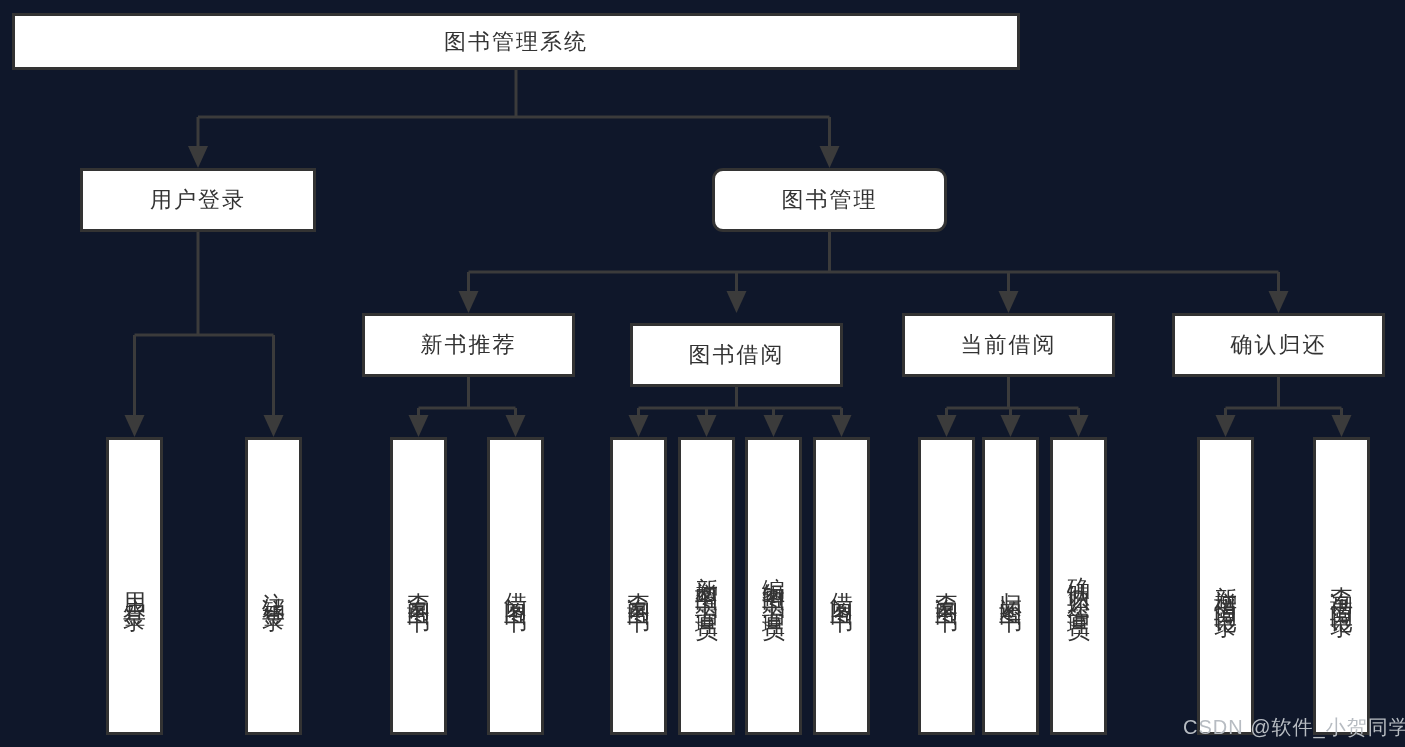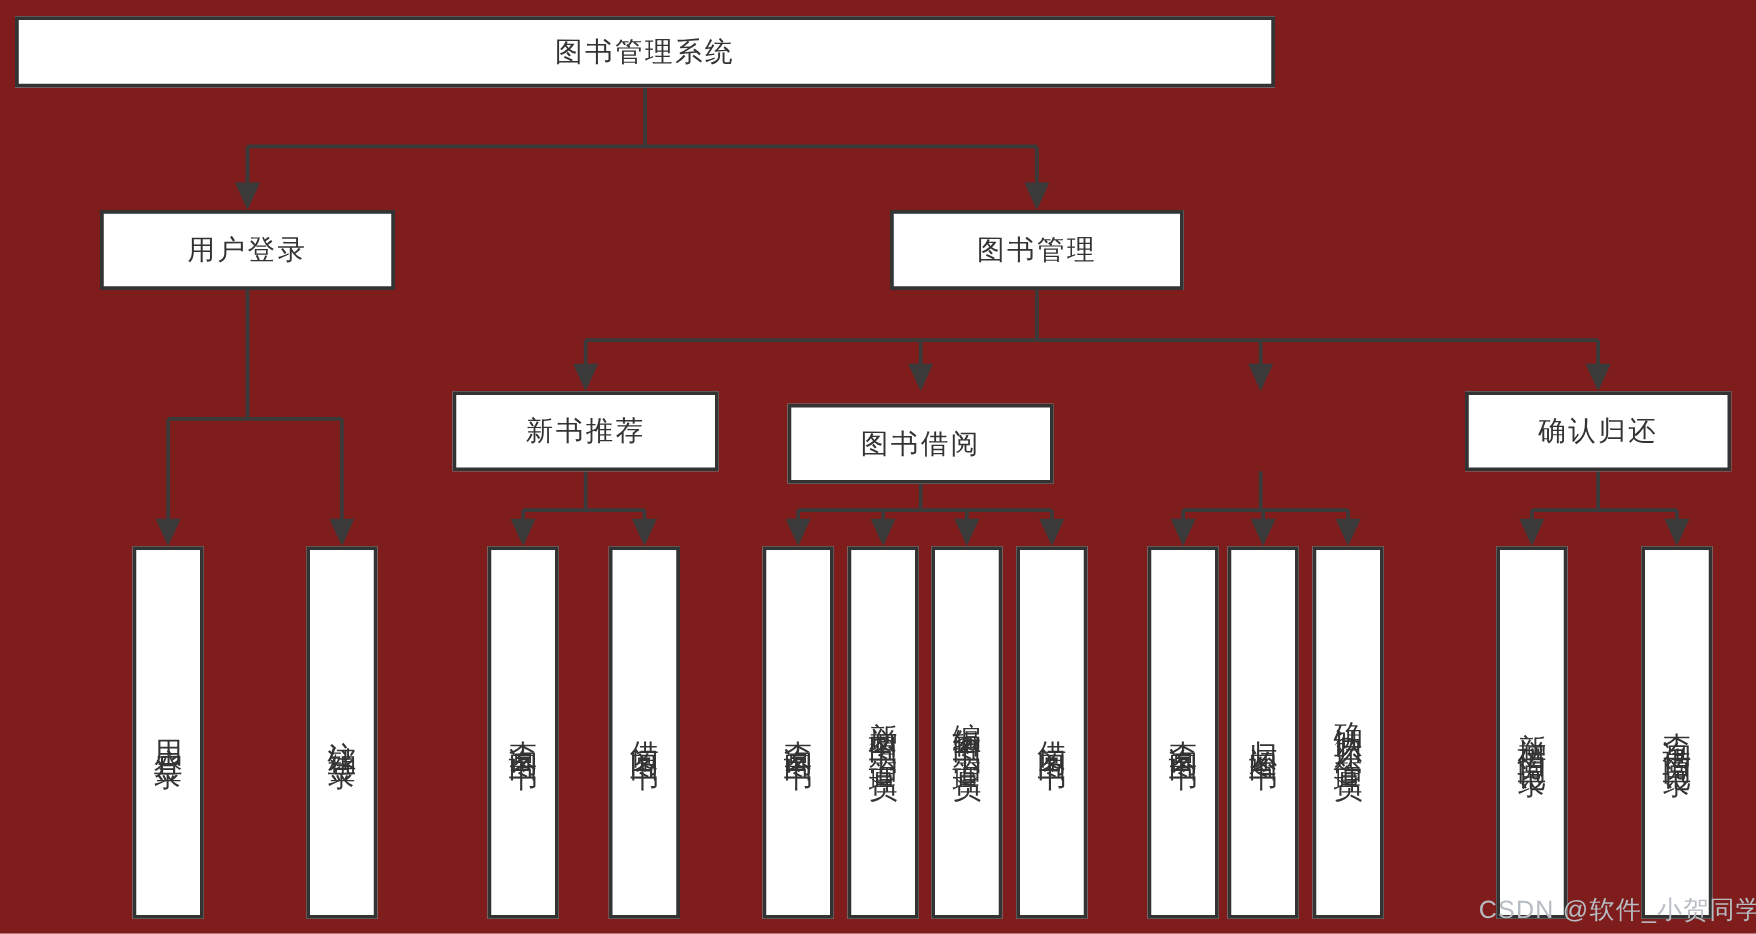--- a/index.html
+++ b/index.html
@@ -1,19 +1,19 @@
 <!DOCTYPE html>
 <html><head>
 <meta charset="utf-8">
 <style>
   html,body{margin:0;padding:0;background:#fff;}
   #canvas{
     position:relative;
     width:1405px;height:747px;
-    background:#7f1d1d;
+    background:#0f172a;
     overflow:hidden;
     font-family:"Liberation Sans","DejaVu Sans",sans-serif;
   }
   #wires{position:absolute;left:0;top:0;z-index:0;}
   .node{
     position:absolute;
     box-sizing:border-box;
     border:3px solid #333333;
     background:#ffffff;
     display:flex;align-items:center;justify-content:center;
@@ -115,29 +115,32 @@
     </g>
   </svg>
 
   <div class="node hnode root">
     <span>图书管理系统</span>
   </div>
 
   <div class="node hnode lvl2" style="left:80px;">
     <span>用户登录</span>
   </div>
-  <div class="node hnode lvl2" style="left:712px;width:235px;">
+  <div class="node hnode lvl2" style="left:712px;width:235px;border-radius:11px;">
     <span>图书管理</span>
   </div>
 
   <div class="node hnode lvl3" style="left:362px;">
     <span>新书推荐</span>
   </div>
   <div class="node hnode lvl3" style="left:630px;margin-top:10px;">
     <span>图书借阅</span>
+  </div>
+  <div class="node hnode lvl3" style="left:902px;">
+    <span>当前借阅</span>
   </div>
   <div class="node hnode lvl3" style="left:1172px;">
     <span>确认归还</span>
   </div>
 
   <div class="node leaf" style="left:106px;">
     <span class="vtext">用户登录</span>
   </div>
   <div class="node leaf" style="left:245px;">
     <span class="vtext">注销登录</span>

